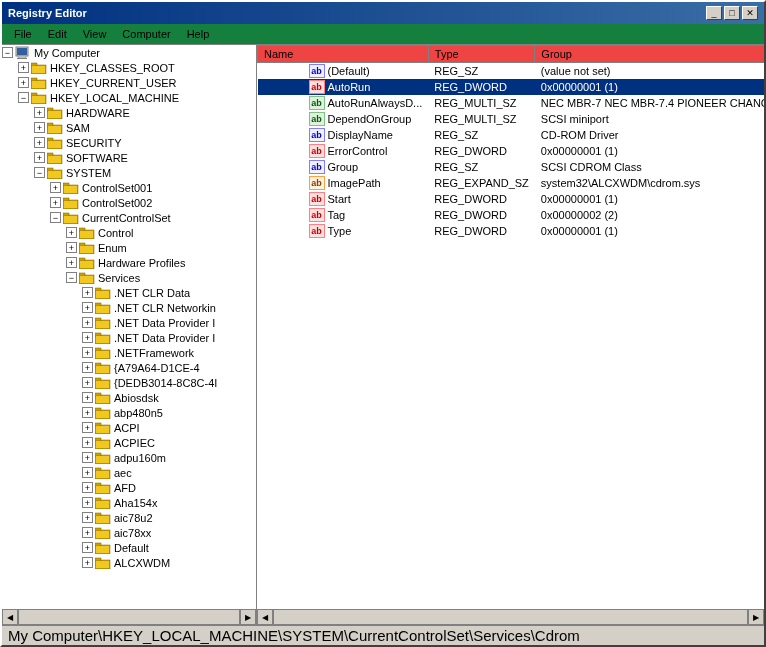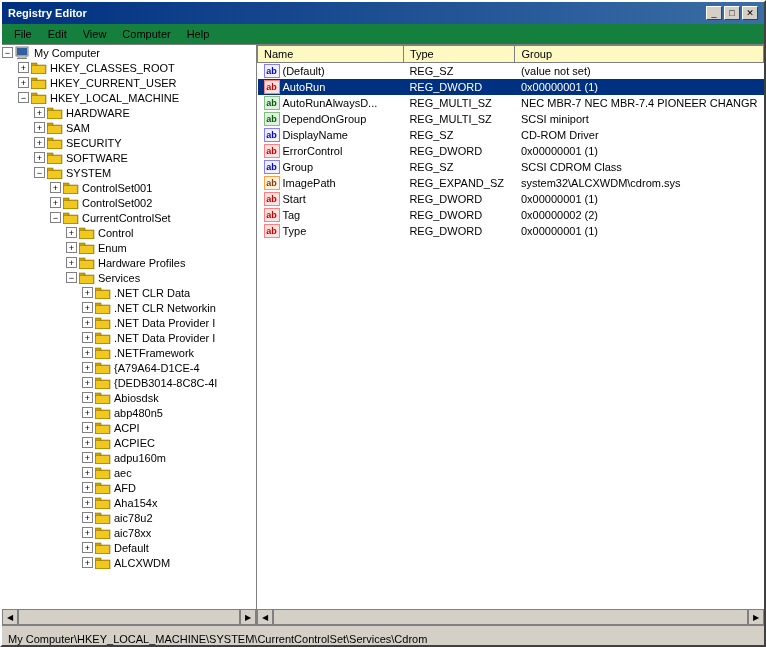--- a/index.html
+++ b/index.html
@@ -92,21 +92,21 @@
       flex-direction: column;
       background: white;
     }
 
     .registry-table {
       width: 100%;
       border-collapse: collapse;
     }
 
     .registry-table th {
-      background: #fef9c3;
+      background: #ef4444;
       border: 1px solid #808080;
       padding: 2px 6px;
       text-align: left;
       font-size: 11px;
       font-weight: normal;
       cursor: pointer;
       white-space: nowrap;
     }
 
     .registry-table td {
@@ -152,22 +152,23 @@
       display: inline-flex;
       align-items: center;
       justify-content: center;
     }
 
     .status-bar {
       height: 20px;
       background: #d4d0c8;
       border-top: 1px solid #808080;
       display: flex;
+      align-items: center;
       padding: 7px 6px;
-      font-size: 11px;
+      font-size: 15px;
     }
 
     .right-scroll-area {
       flex: 1;
       overflow: auto;
     }
 
     
     .indent { display: inline-block; width: 16px; flex-shrink: 0; }
 
@@ -176,20 +177,21 @@
       width: 16px;
       height: 14px;
       display: inline-flex;
       align-items: center;
       justify-content: center;
       font-size: 9px;
       font-weight: bold;
       border: 1px solid;
       flex-shrink: 0;
       margin-right: 3px;
+      margin-left: 45px;
     }
 
     .val-icon-sz {
       background: #f0f0ff;
       border-color: #8080ff;
       color: #0000c8;
     }
 
     .val-icon-dword {
       background: #ffe0e0;

